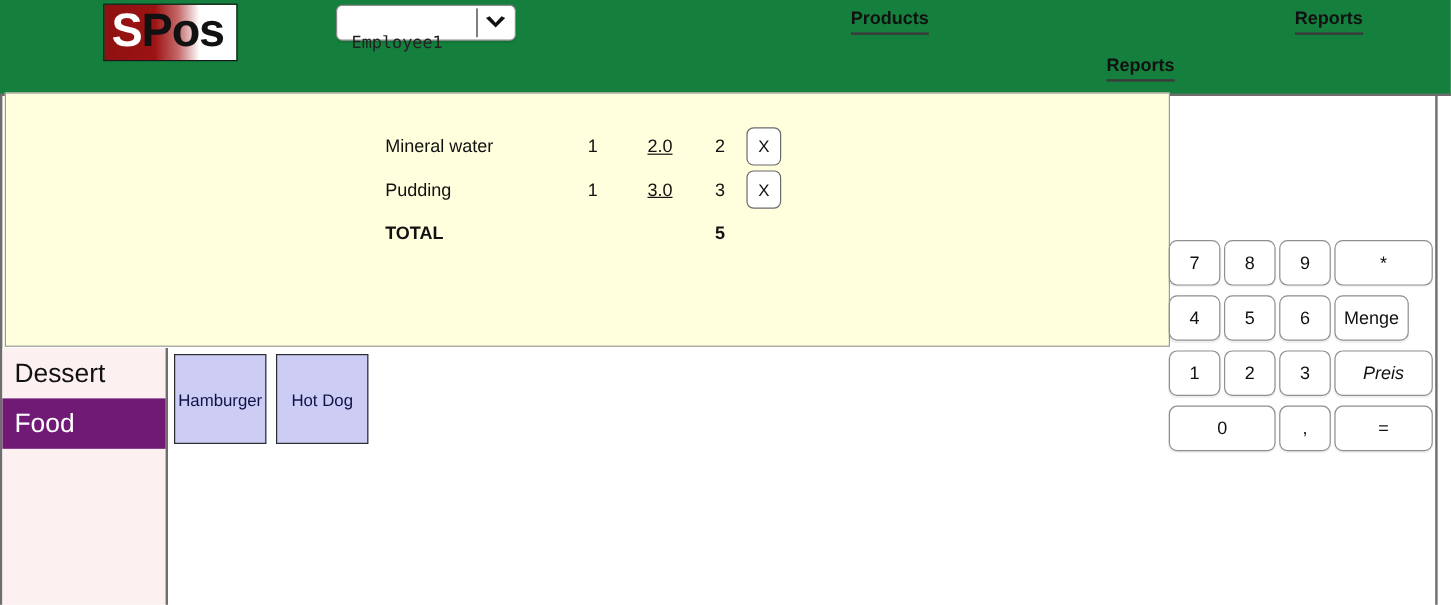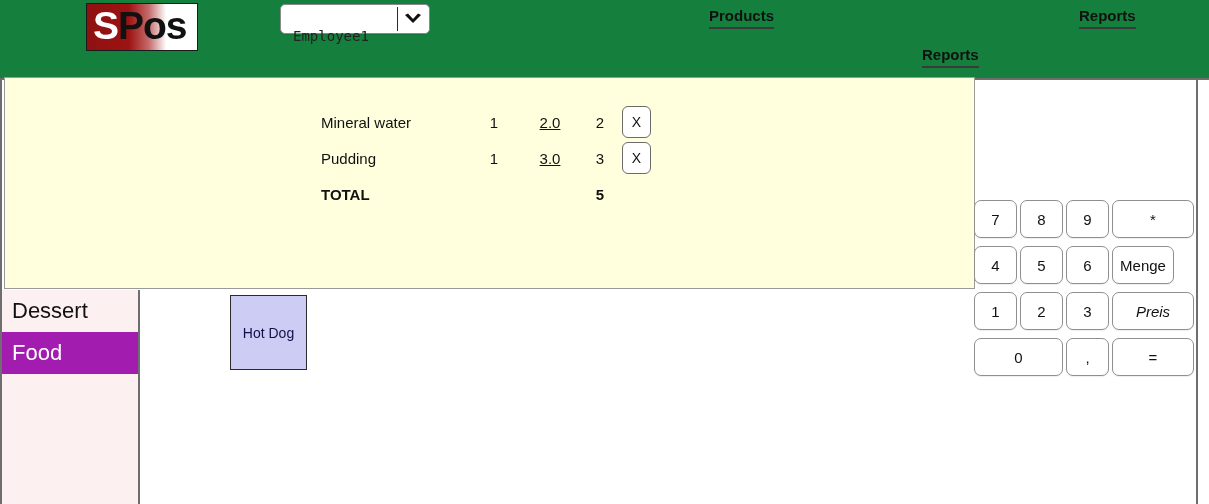--- a/index.html
+++ b/index.html
@@ -174,21 +174,21 @@
     height: 42px;
     line-height: 42px;
     padding-left: 10px;
     font-size: 22px;
     color: #111111;
     white-space: nowrap;
     cursor: pointer;
     box-sizing: border-box;
   }
   .category-item.selected {
-    background: #a21caf;
+    background: #701a75;
     color: #ffffff;
   }
 
   
   #product-area {
     position: absolute;
     left: 142px; top: 290px;
     width: 830px; height: 214px;
     background: #ffffff;
   }
@@ -296,20 +296,21 @@
       </tbody>
     </table>
   </div>
 
   <div id="category-sidebar">
     <div class="category-item">Dessert</div>
     <div class="category-item selected">Food</div>
   </div>
 
   <div id="product-area">
+    <div class="product-btn" id="product-0">Hamburger</div>
     <div class="product-btn" id="product-1">Hot Dog</div>
   </div>
 
   <div id="keypad">
     <button class="key key-h" style="left:0px;   top:0px;   width:43px;">7</button>
     <button class="key key-h" style="left:46px;  top:0px;   width:43px;">8</button>
     <button class="key key-h" style="left:92px;  top:0px;   width:43px;">9</button>
     <button class="key key-h" style="left:138px; top:0px;   width:82px;">*</button>
 
     <button class="key key-h" style="left:0px;   top:46px;  width:43px;">4</button>

